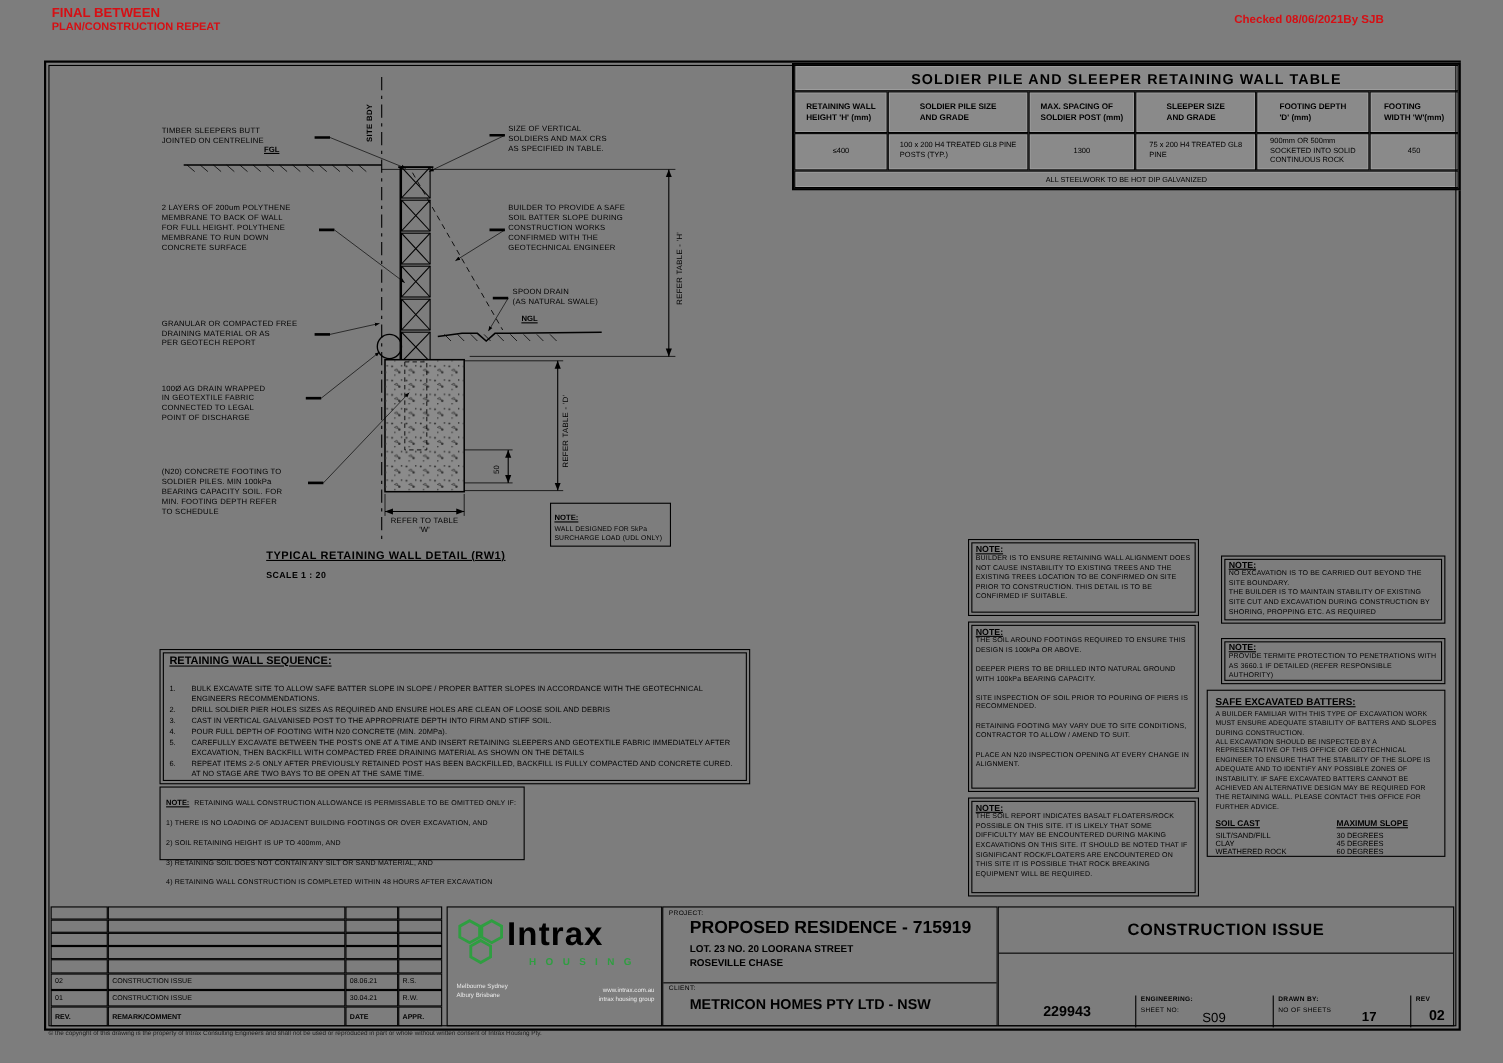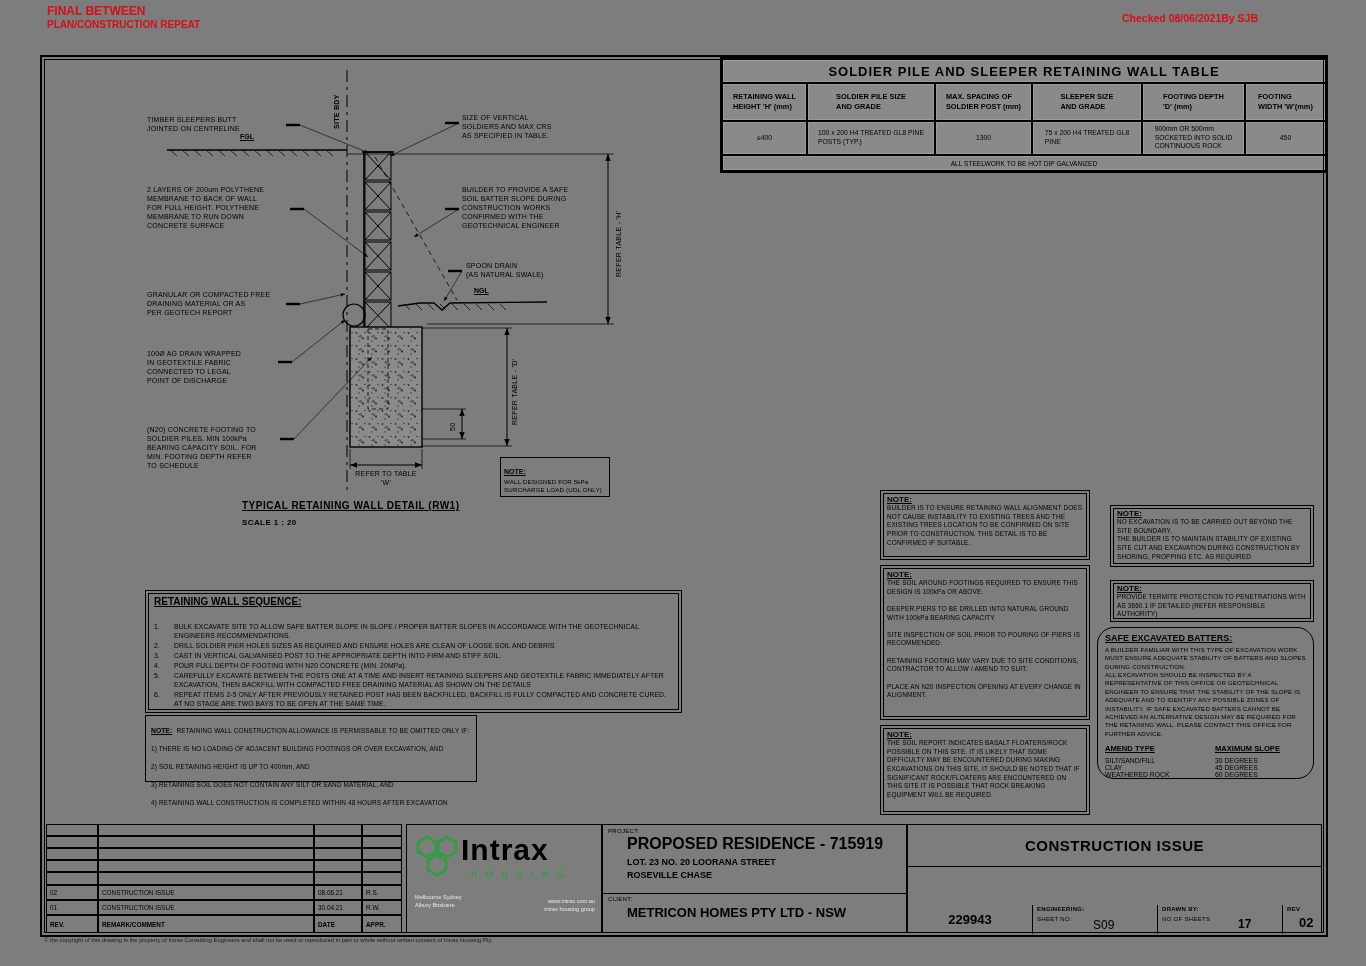--- a/index.html
+++ b/index.html
@@ -269,26 +269,26 @@
 
   <div class="abs box box2" style="left:1068px;top:448px;width:204px;height:62px;padding:3px 6px;">
     <div class="notehead">NOTE:</div>
     <div class="notebody pre">NO EXCAVATION IS TO BE CARRIED OUT BEYOND THE SITE BOUNDARY.
 THE BUILDER IS TO MAINTAIN STABILITY OF EXISTING SITE CUT AND EXCAVATION DURING CONSTRUCTION BY SHORING, PROPPING ETC. AS REQUIRED</div>
   </div>
   <div class="abs box box2" style="left:1068px;top:523px;width:204px;height:42px;padding:3px 6px;">
     <div class="notehead">NOTE:</div>
     <div class="notebody pre">PROVIDE TERMITE PROTECTION TO PENETRATIONS WITH AS 3660.1 IF DETAILED (REFER RESPONSIBLE AUTHORITY)</div>
   </div>
-  <div class="abs box" style="left:1055px;top:570px;width:217px;height:152px;padding:5px 7px;border-radius:17px;">
+  <div class="abs box" style="left:1055px;top:570px;width:217px;height:152px;padding:5px 7px;">
     <div class="notehead" style="font-size:9px;margin-bottom:3px;">SAFE EXCAVATED BATTERS:</div>
     <div class="notebody pre" style="font-size:6.2px;">A BUILDER FAMILIAR WITH THIS TYPE OF EXCAVATION WORK MUST ENSURE ADEQUATE STABILITY OF BATTERS AND SLOPES DURING CONSTRUCTION.
 ALL EXCAVATION SHOULD BE INSPECTED BY A REPRESENTATIVE OF THIS OFFICE OR GEOTECHNICAL ENGINEER TO ENSURE THAT THE STABILITY OF THE SLOPE IS ADEQUATE AND TO IDENTIFY ANY POSSIBLE ZONES OF INSTABILITY. IF SAFE EXCAVATED BATTERS CANNOT BE ACHIEVED AN ALTERNATIVE DESIGN MAY BE REQUIRED FOR THE RETAINING WALL. PLEASE CONTACT THIS OFFICE FOR FURTHER ADVICE.</div>
     <div style="display:flex;margin-top:6px;">
-      <div style="width:110px;font-size:7.6px;font-weight:bold;text-decoration:underline;">AMEND TYPE</div>
+      <div style="width:110px;font-size:7.6px;font-weight:bold;text-decoration:underline;">SOIL CAST</div>
       <div style="font-size:7.6px;font-weight:bold;text-decoration:underline;">MAXIMUM SLOPE</div>
     </div>
     <div style="display:flex;margin-top:4px;">
         <div style="width:110px;font-size:6.8px;">SILT/SAND/FILL</div>
         <div style="font-size:6.8px;">30 DEGREES</div>
       </div>
     <div style="display:flex;">
         <div style="width:110px;font-size:6.8px;">CLAY</div>
         <div style="font-size:6.8px;">45 DEGREES</div>
       </div>
@@ -335,21 +335,21 @@
 
   <div class="abs box" style="left:364px;top:767px;width:196px;height:109px;">
     <svg width="44" height="62" style="left:8px;top:8px;">
       <g fill="none" stroke="#2f9e41" stroke-width="2.6">
         <path d="M12 4 L21 9 L21 19 L12 24 L3 19 L3 9 Z"></path>
         <path d="M32 4 L41 9 L41 19 L32 24 L23 19 L23 9 Z"></path>
         <path d="M22 22 L31 27 L31 37 L22 42 L13 37 L13 27 Z"></path>
       </g>
     </svg>
     <div class="abs" style="left:54px;top:8px;font-size:30px;font-weight:bold;letter-spacing:1px;">Intrax</div>
-    <div class="abs green" style="left:64px;top:44px;font-size:9px;font-weight:bold;letter-spacing:3px;">H O U S I N G</div>
+    <div class="abs green" style="left:74px;top:44px;font-size:9px;font-weight:bold;letter-spacing:3px;">H O U S I N G</div>
     <div class="abs white pre" style="left:8px;top:68px;font-size:5.6px;line-height:1.5;">Melbourne   Sydney
 Albury   Brisbane</div>
     <div class="abs white pre" style="left:110px;top:72px;font-size:5.6px;line-height:1.5;text-align:right;width:78px;">www.intrax.com.au
 intrax housing group</div>
   </div>
 
   <div class="abs box" style="left:560px;top:767px;width:305px;height:109px;">
     <div class="abs lbl" style="left:5px;top:3px;">PROJECT:</div>
     <div class="abs" style="left:24px;top:10px;font-size:16px;font-weight:bold;">PROPOSED RESIDENCE - 715919</div>
     <div class="abs" style="left:24px;top:32px;font-size:9px;font-weight:bold;">LOT. 23 NO. 20 LOORANA STREET</div>

